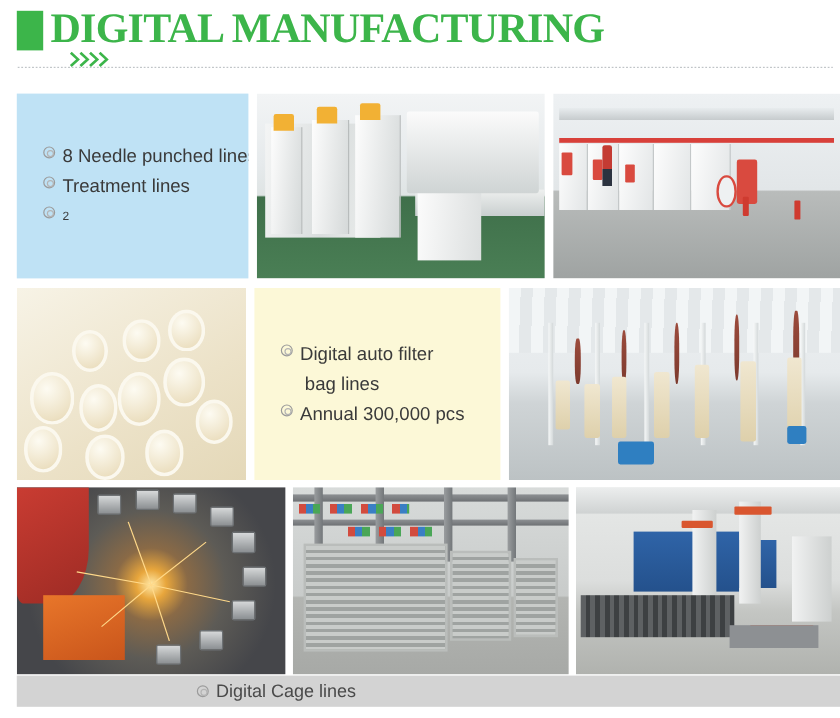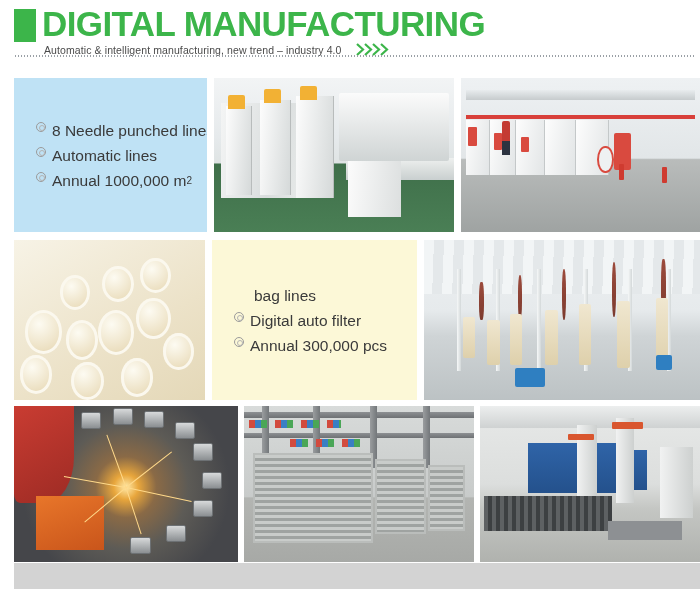--- a/index.html
+++ b/index.html
@@ -14,21 +14,21 @@
   
   .header { position: relative; height: 60px; padding: 6px 0 0 14px; }
   .title-row { display: flex; align-items: flex-start; }
   .green-block {
     width: 22px; height: 33px; background: #3cb54a;
     margin-top: 3px; flex: 0 0 auto;
   }
   .main-title {
     font-size: 35px; line-height: 36px; font-weight: bold;
     color: #3cb54a; letter-spacing: -0.6px;
-    margin-left: 6px; white-space: nowrap;
+    margin-left: 6px; white-space: nowrap; font-family: Liberation Serif, serif;
   }
   .subtitle-row { display: flex; align-items: center; margin: 1px 0 0 30px; }
   .subtitle {
     font-size: 10.5px; color: #4a4a4a; letter-spacing: 0.1px;
     white-space: nowrap;
   }
   .chevrons {
     margin-left: 14px; display: flex; align-items: center; gap: 1px;
   }
   .chevrons svg { display: block; }
@@ -279,21 +279,20 @@
 </style>
 </head>
 <body>
 
 <div class="header">
   <div class="title-row">
     <div class="green-block"></div>
     <div class="main-title">DIGITAL MANUFACTURING</div>
   </div>
   <div class="subtitle-row">
-    <div class="subtitle">Automatic &amp; intelligent manufacturing, new trend – industry 4.0</div>
     <div class="chevrons">
       <svg width="34" height="13" viewBox="0 0 34 13">
         <path d="M1 1 L7 6.5 L1 12" fill="none" stroke="#3cb54a" stroke-width="2.2"></path>
         <path d="M9 1 L15 6.5 L9 12" fill="none" stroke="#3cb54a" stroke-width="2.2"></path>
         <path d="M17 1 L23 6.5 L17 12" fill="none" stroke="#3cb54a" stroke-width="2.2"></path>
         <path d="M25 1 L31 6.5 L25 12" fill="none" stroke="#3cb54a" stroke-width="2.2"></path>
       </svg>
     </div>
   </div>
   <div class="dotted-rule"></div>
@@ -301,25 +300,24 @@
 
 <div class="row row1">
 
   <div class="cell panel panel-blue" style="width:193px">
     <div class="panel-line">
       <span class="bullet"></span>
       <span>8 Needle punched lines</span>
     </div>
     <div class="panel-line">
       <span class="bullet"></span>
-      <span>Automatic lines</span>
+      <span>Treatment lines</span>
     </div>
     <div class="panel-line">
       <span class="bullet"></span>
-      <span>Annual 1000,000 m</span>
         <span class="sup">2</span>
     </div>
   </div>
 
   <div class="cell" style="width:240px">
     <div class="photo ph-needle">
       <div class="mach"></div>
         <div class="mach mach2"></div>
         <div class="mach mach3"></div>
       <div class="cap cap1"></div>
@@ -363,26 +361,26 @@
         <div class="tube t6"></div>
       <div class="tube t7"></div>
         <div class="tube t8"></div>
         <div class="tube t9"></div>
       <div class="tube t10"></div>
         <div class="tube t11"></div>
     </div>
   </div>
 
   <div class="cell panel panel-yellow" style="width:205px">
-    <div class="panel-line indented">
-      <span>bag lines</span>
-    </div>
     <div class="panel-line">
       <span class="bullet"></span>
       <span>Digital auto filter</span>
+    </div>
+    <div class="panel-line indented">
+      <span>bag lines</span>
     </div>
     <div class="panel-line">
       <span class="bullet"></span>
       <span>Annual 300,000 pcs</span>
     </div>
   </div>
 
   <div class="cell" style="width:276px">
     <div class="photo ph-hall">
       <div class="ceil"></div>
@@ -461,13 +459,17 @@
       <div class="rail" style="left:40%;top:18%;width:12%;height:4%"></div>
       <div class="rail" style="left:60%;top:10%;width:14%;height:5%"></div>
       <div class="rail" style="left:66%;top:74%;width:24%;height:2%"></div>
       <div class="load" style="left:2%;top:58%;width:58%;height:22%"></div>
       <div class="load" style="left:58%;top:74%;width:34%;height:12%;background:#8d9093"></div>
     </div>
   </div>
 </div>
 
 <div class="bottom-bar">
+  <div class="bar-item bar-item-1">
+    <span class="bullet"></span>
+    <span>Digital Cage lines</span>
+  </div>
 </div>
 
 </body></html>

